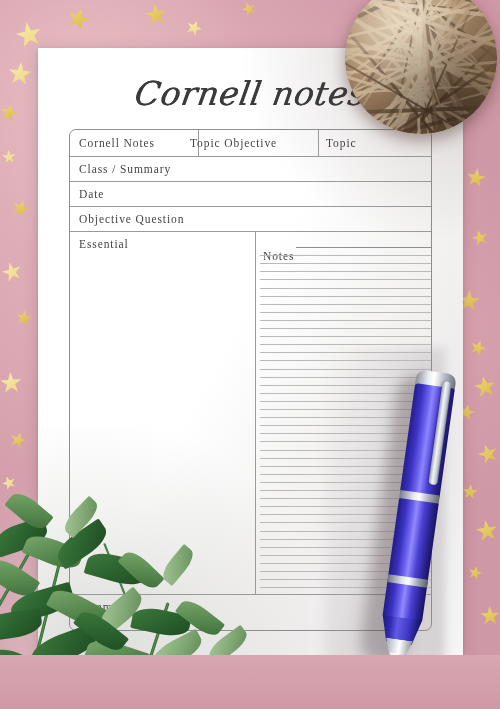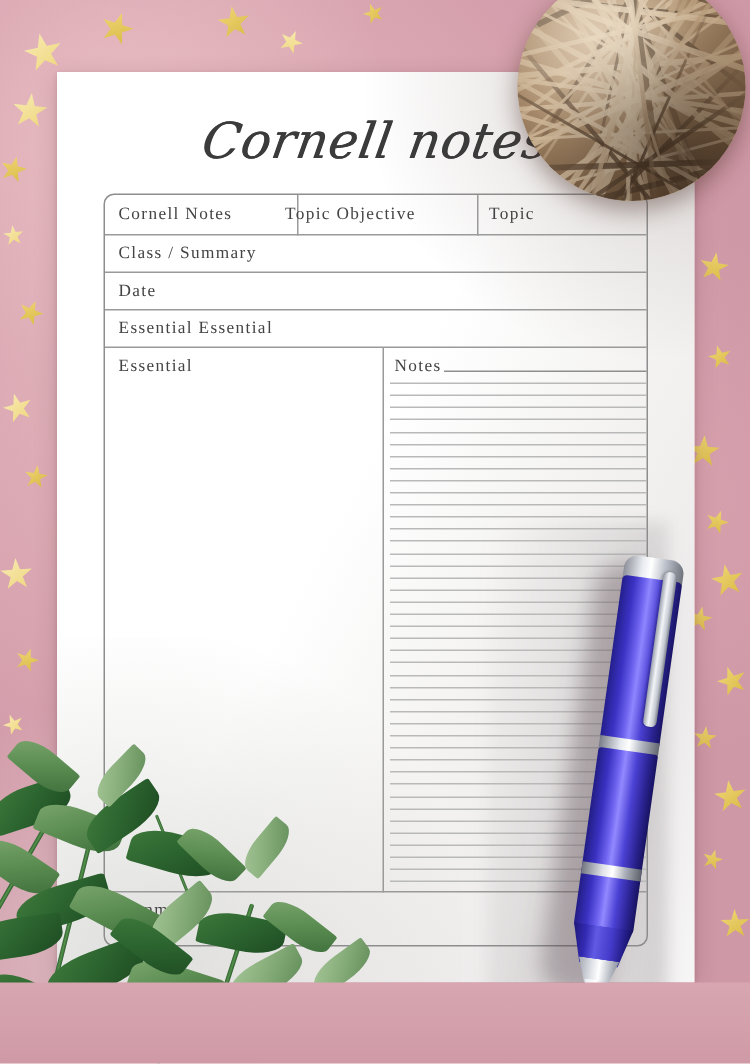--- a/index.html
+++ b/index.html
@@ -336,27 +336,27 @@
       <div class="cell-label" style="left:120px; top:7px;">Topic Objective</div>
       <div class="cell-label" style="left:256px; top:7px;">Topic</div>
 
       <div class="trow" style="top:27px; height:25px;"></div>
       <div class="cell-label" style="left:9px; top:33px;">Class / Summary</div>
 
       <div class="trow" style="top:52px; height:25px;"></div>
       <div class="cell-label" style="left:9px; top:58px;">Date</div>
 
       <div class="trow" style="top:77px; height:25px;"></div>
-      <div class="cell-label" style="left:9px; top:83px;">Essential  Essential</div>
+      <div class="cell-label" style="left:9px; top:83px;">Objective  Question</div>
 
       <div class="trow" style="top:102px; height:363px;"></div>
       <div class="vdiv" style="left:185px; top:102px; height:363px;"></div>
 
       <div class="cell-label" style="left:9px; top:108px;">Essential</div>
-      <div class="cell-label" style="left:193px; top:108px;">Notes</div>
+      <div class="cell-label" style="left:193px; top:120px;">Notes</div>
 
       <div id="notes-rules">
           <div class="rule" style="top: 117px; left: 226px; width: 135px; border-top-color: rgb(142, 142, 142);"></div>
           <div class="rule" style="top: 125.1px; left: 190px; width: 171px;"></div>
           <div class="rule" style="top: 133.2px; left: 190px; width: 171px;"></div>
           <div class="rule" style="top: 141.3px; left: 190px; width: 171px;"></div>
           <div class="rule" style="top: 149.4px; left: 190px; width: 171px;"></div>
           <div class="rule" style="top: 157.5px; left: 190px; width: 171px;"></div>
           <div class="rule" style="top: 165.6px; left: 190px; width: 171px;"></div>
           <div class="rule" style="top: 173.7px; left: 190px; width: 171px;"></div>

